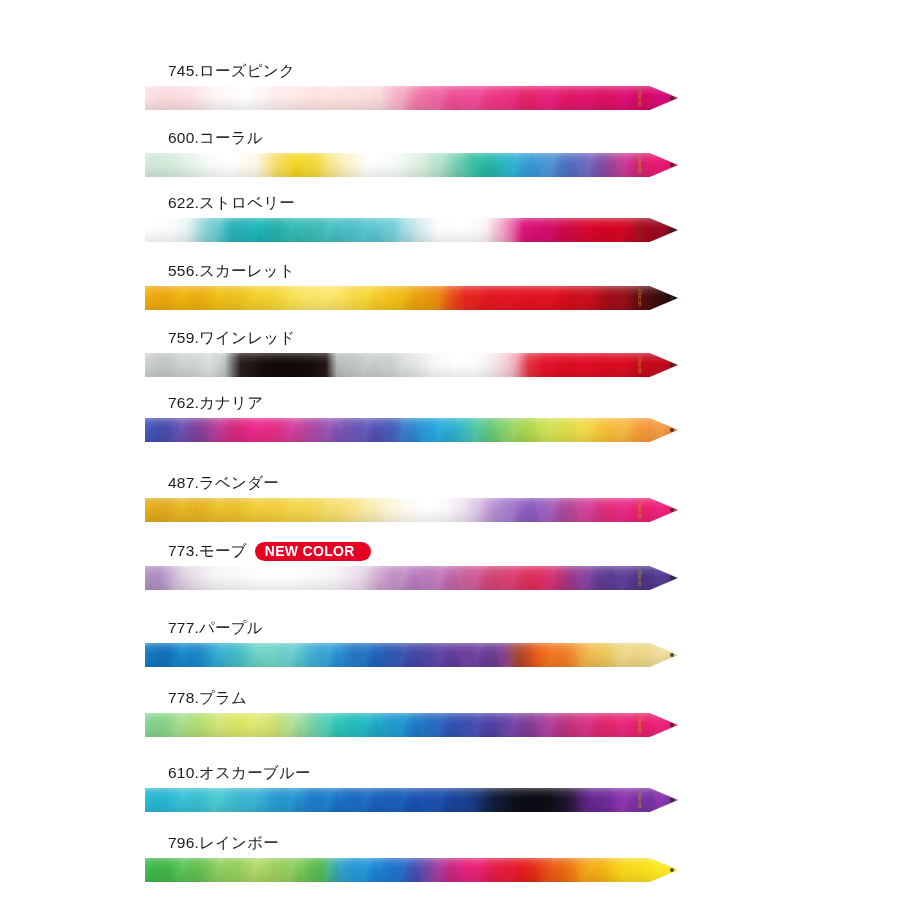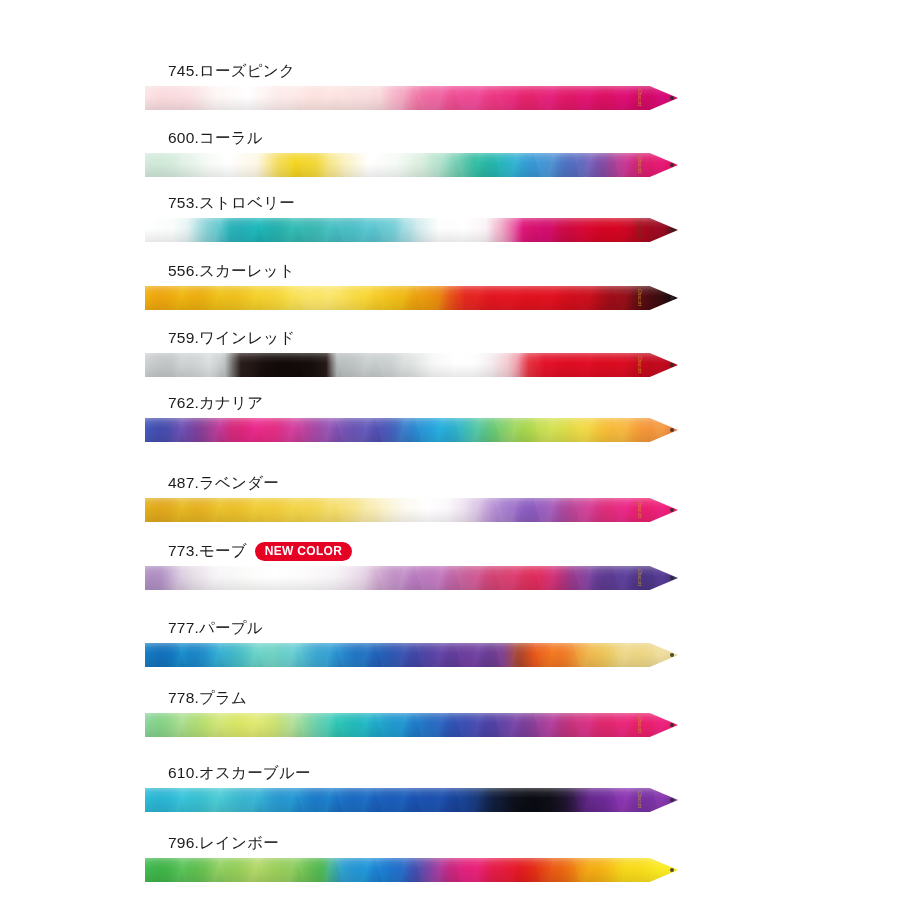--- a/index.html
+++ b/index.html
@@ -36,25 +36,25 @@
     line-height:1;
     color:#1b1b1b;
     letter-spacing:.2px;
     font-weight:400;
   }
   .badge{
     display:inline-flex;
     align-items:center;
     justify-content:center;
     height:16px;
-    padding:0 9px 1px 9px;
+    padding:0 15px 1px 9px;
     border-radius:9px;
     background:#e60024;
     color:#ffffff;
-    font-size:12px;
+    font-size:14px;
     font-weight:700;
     letter-spacing:.3px;
     line-height:1;
     box-shadow:0 0 0 1px #e60024;
   }
   
   .ribbon-wrap{
     position:absolute;
     left:145px;
     top:26px;
@@ -161,21 +161,21 @@
           <div class="base" style="background: linear-gradient(to right, rgb(207, 232, 216) 0%, rgb(214, 236, 221) 6%, rgb(244, 250, 245) 11%, rgb(255, 255, 255) 16%, rgb(253, 247, 226) 21%, rgb(246, 221, 93) 25%, rgb(243, 210, 31) 28%, rgb(244, 217, 60) 32%, rgb(250, 240, 186) 37%, rgb(255, 255, 255) 42%, rgb(246, 251, 246) 47%, rgb(217, 238, 221) 52%, rgb(147, 217, 192) 57%, rgb(47, 184, 154) 62%, rgb(37, 182, 180) 66%, rgb(48, 168, 212) 70%, rgb(62, 147, 214) 74%, rgb(79, 126, 200) 78%, rgb(92, 99, 187) 82%, rgb(138, 79, 168) 86%, rgb(196, 50, 134) 90%, rgb(227, 26, 110) 95%, rgb(229, 16, 95) 100%);"></div>
           <div class="wrinkle"></div>
           <div class="sheen"></div>
         </div>
         <div class="stamp gold">Chacott</div>
         <div class="eyelet"></div>
       </div>
     </div>
     <div class="row" style="top: 160px;">
       <div class="label-line">
-        <span class="label-text">753.ストロベリー</span>
+        <span class="label-text">622.ストロベリー</span>
       </div>
       <div class="ribbon-wrap" style="top: 26px;">
         <div class="ribbon">
           <div class="base" style="background: linear-gradient(to right, rgb(255, 255, 255) 0%, rgb(251, 253, 253) 5%, rgb(227, 242, 243) 8%, rgb(127, 207, 212) 12%, rgb(44, 179, 187) 16%, rgb(26, 176, 180) 21%, rgb(43, 179, 173) 26%, rgb(58, 184, 178) 31%, rgb(70, 188, 193) 36%, rgb(84, 194, 205) 42%, rgb(119, 207, 216) 47%, rgb(207, 233, 236) 51%, rgb(253, 253, 253) 55%, rgb(255, 255, 255) 60%, rgb(251, 243, 246) 64%, rgb(240, 166, 196) 67%, rgb(224, 21, 124) 71%, rgb(208, 12, 103) 75%, rgb(208, 10, 71) 79%, rgb(213, 6, 44) 83%, rgb(214, 4, 31) 88%, rgb(181, 8, 32) 93%, rgb(124, 10, 28) 98%, rgb(93, 11, 24) 100%);"></div>
           <div class="wrinkle"></div>
           <div class="sheen"></div>
         </div>
         <div class="stamp dark">Chacott</div>
         <div class="eyelet"></div>
       </div>

